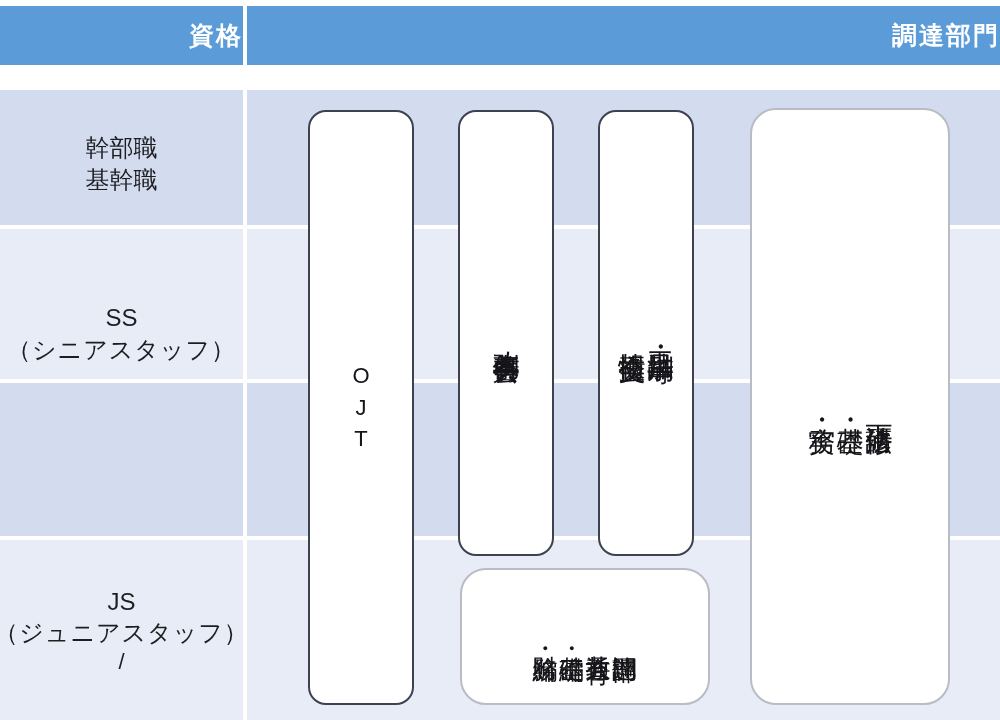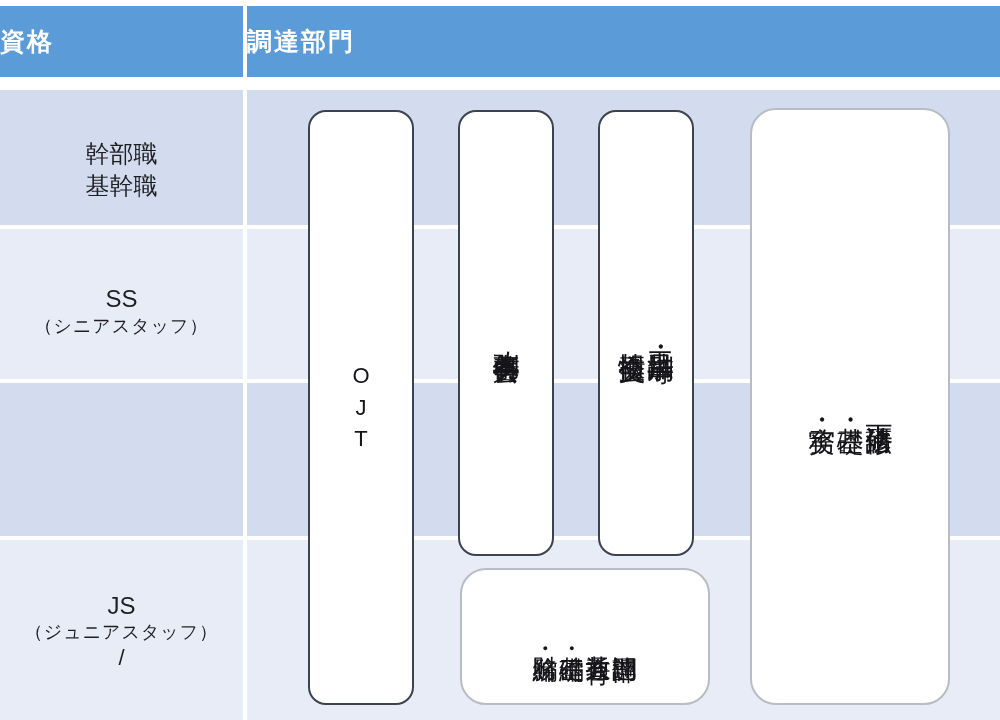--- a/index.html
+++ b/index.html
@@ -25,25 +25,25 @@
   .header-row {
     position: absolute;
     left: 0;
     top: 0;
     width: 1000px;
     height: 90px;
   }
   .header-cell {
     position: absolute;
     top: 6px;
-    height: 71px;
+    height: 59px;
     background: #5b9bd8;
     display: flex;
     align-items: center;
-    justify-content: flex-start;
+    justify-content: flex-end;
     box-sizing: border-box;
   }
   .header-cell-left {
     left: 0;
     width: 243px;
   }
   .header-cell-right {
     left: 247px;
     width: 753px;
   }
@@ -93,21 +93,21 @@
     text-align: center;
     color: #1d1d22;
     box-sizing: border-box;
   }
   .qual-line {
     font-size: 24px;
     line-height: 1.32;
     white-space: nowrap;
   }
   .qual-line.sub {
-    font-size: 18px;
+    font-size: 24px;
     letter-spacing: 1px;
   }
   .qual-line.slash {
     font-size: 22px;
     line-height: 1.15;
   }
 
   
   .box {
     position: absolute;
@@ -168,26 +168,26 @@
   <div class="grid-row row-light" style="top:229px; height:150px;"></div>
   <div class="grid-row row-dark" style="top:383px; height:153px;"></div>
   <div class="grid-row row-light" style="top:540px; height:180px;"></div>
 
   <div class="row-sep" style="top:225px;"></div>
   <div class="row-sep" style="top:379px;"></div>
   <div class="row-sep" style="top:536px;"></div>
 
   <div class="col-divider"></div>
 
-  <div class="qual-cell" style="top:102px; height:135px;">
+  <div class="qual-cell" style="top:96px; height:135px;">
     <span class="qual-line">幹部職</span>
     <span class="qual-line">基幹職</span>
   </div>
 
-  <div class="qual-cell" style="top:214px; height:194px;">
+  <div class="qual-cell" style="top:237px; height:194px;">
     <span class="qual-line">SS</span>
     <span class="qual-line sub">（シニアスタッフ）</span>
   </div>
 
 
   <div class="qual-cell" style="top:540px; height:180px;">
     <span class="qual-line">JS</span>
     <span class="qual-line sub">（ジュニアスタッフ）</span>
     <span class="qual-line slash">/</span>
   </div>

